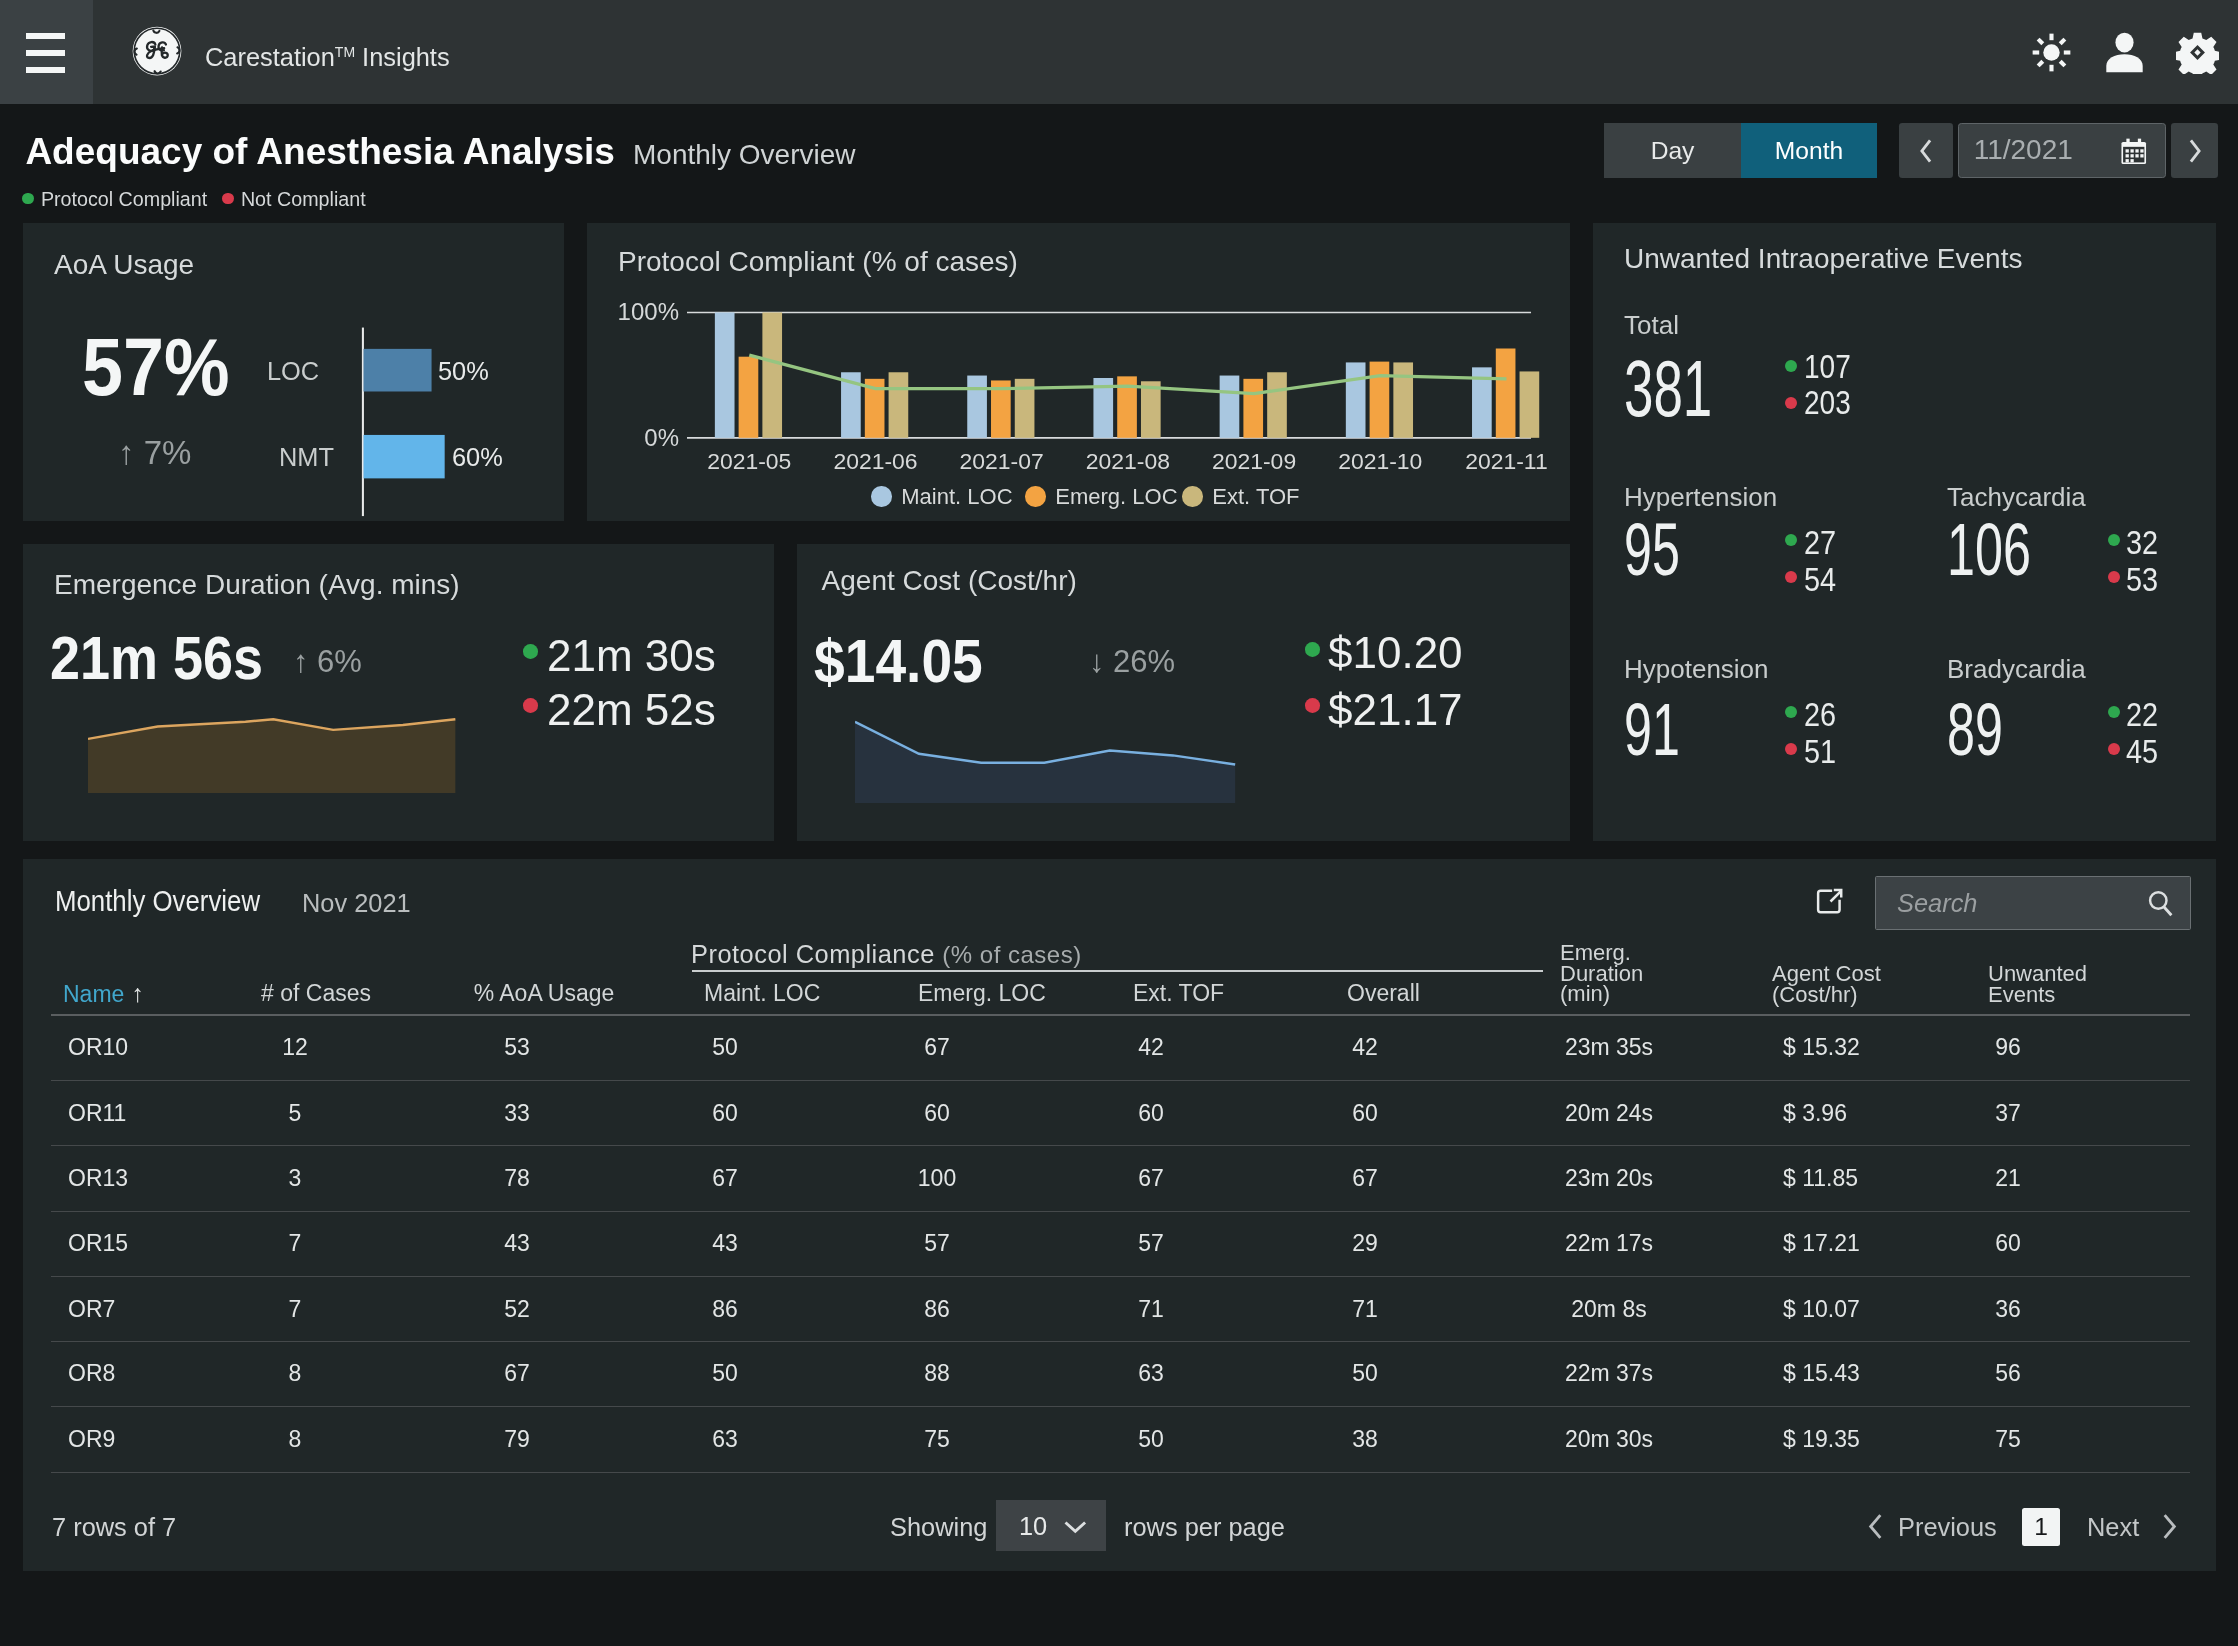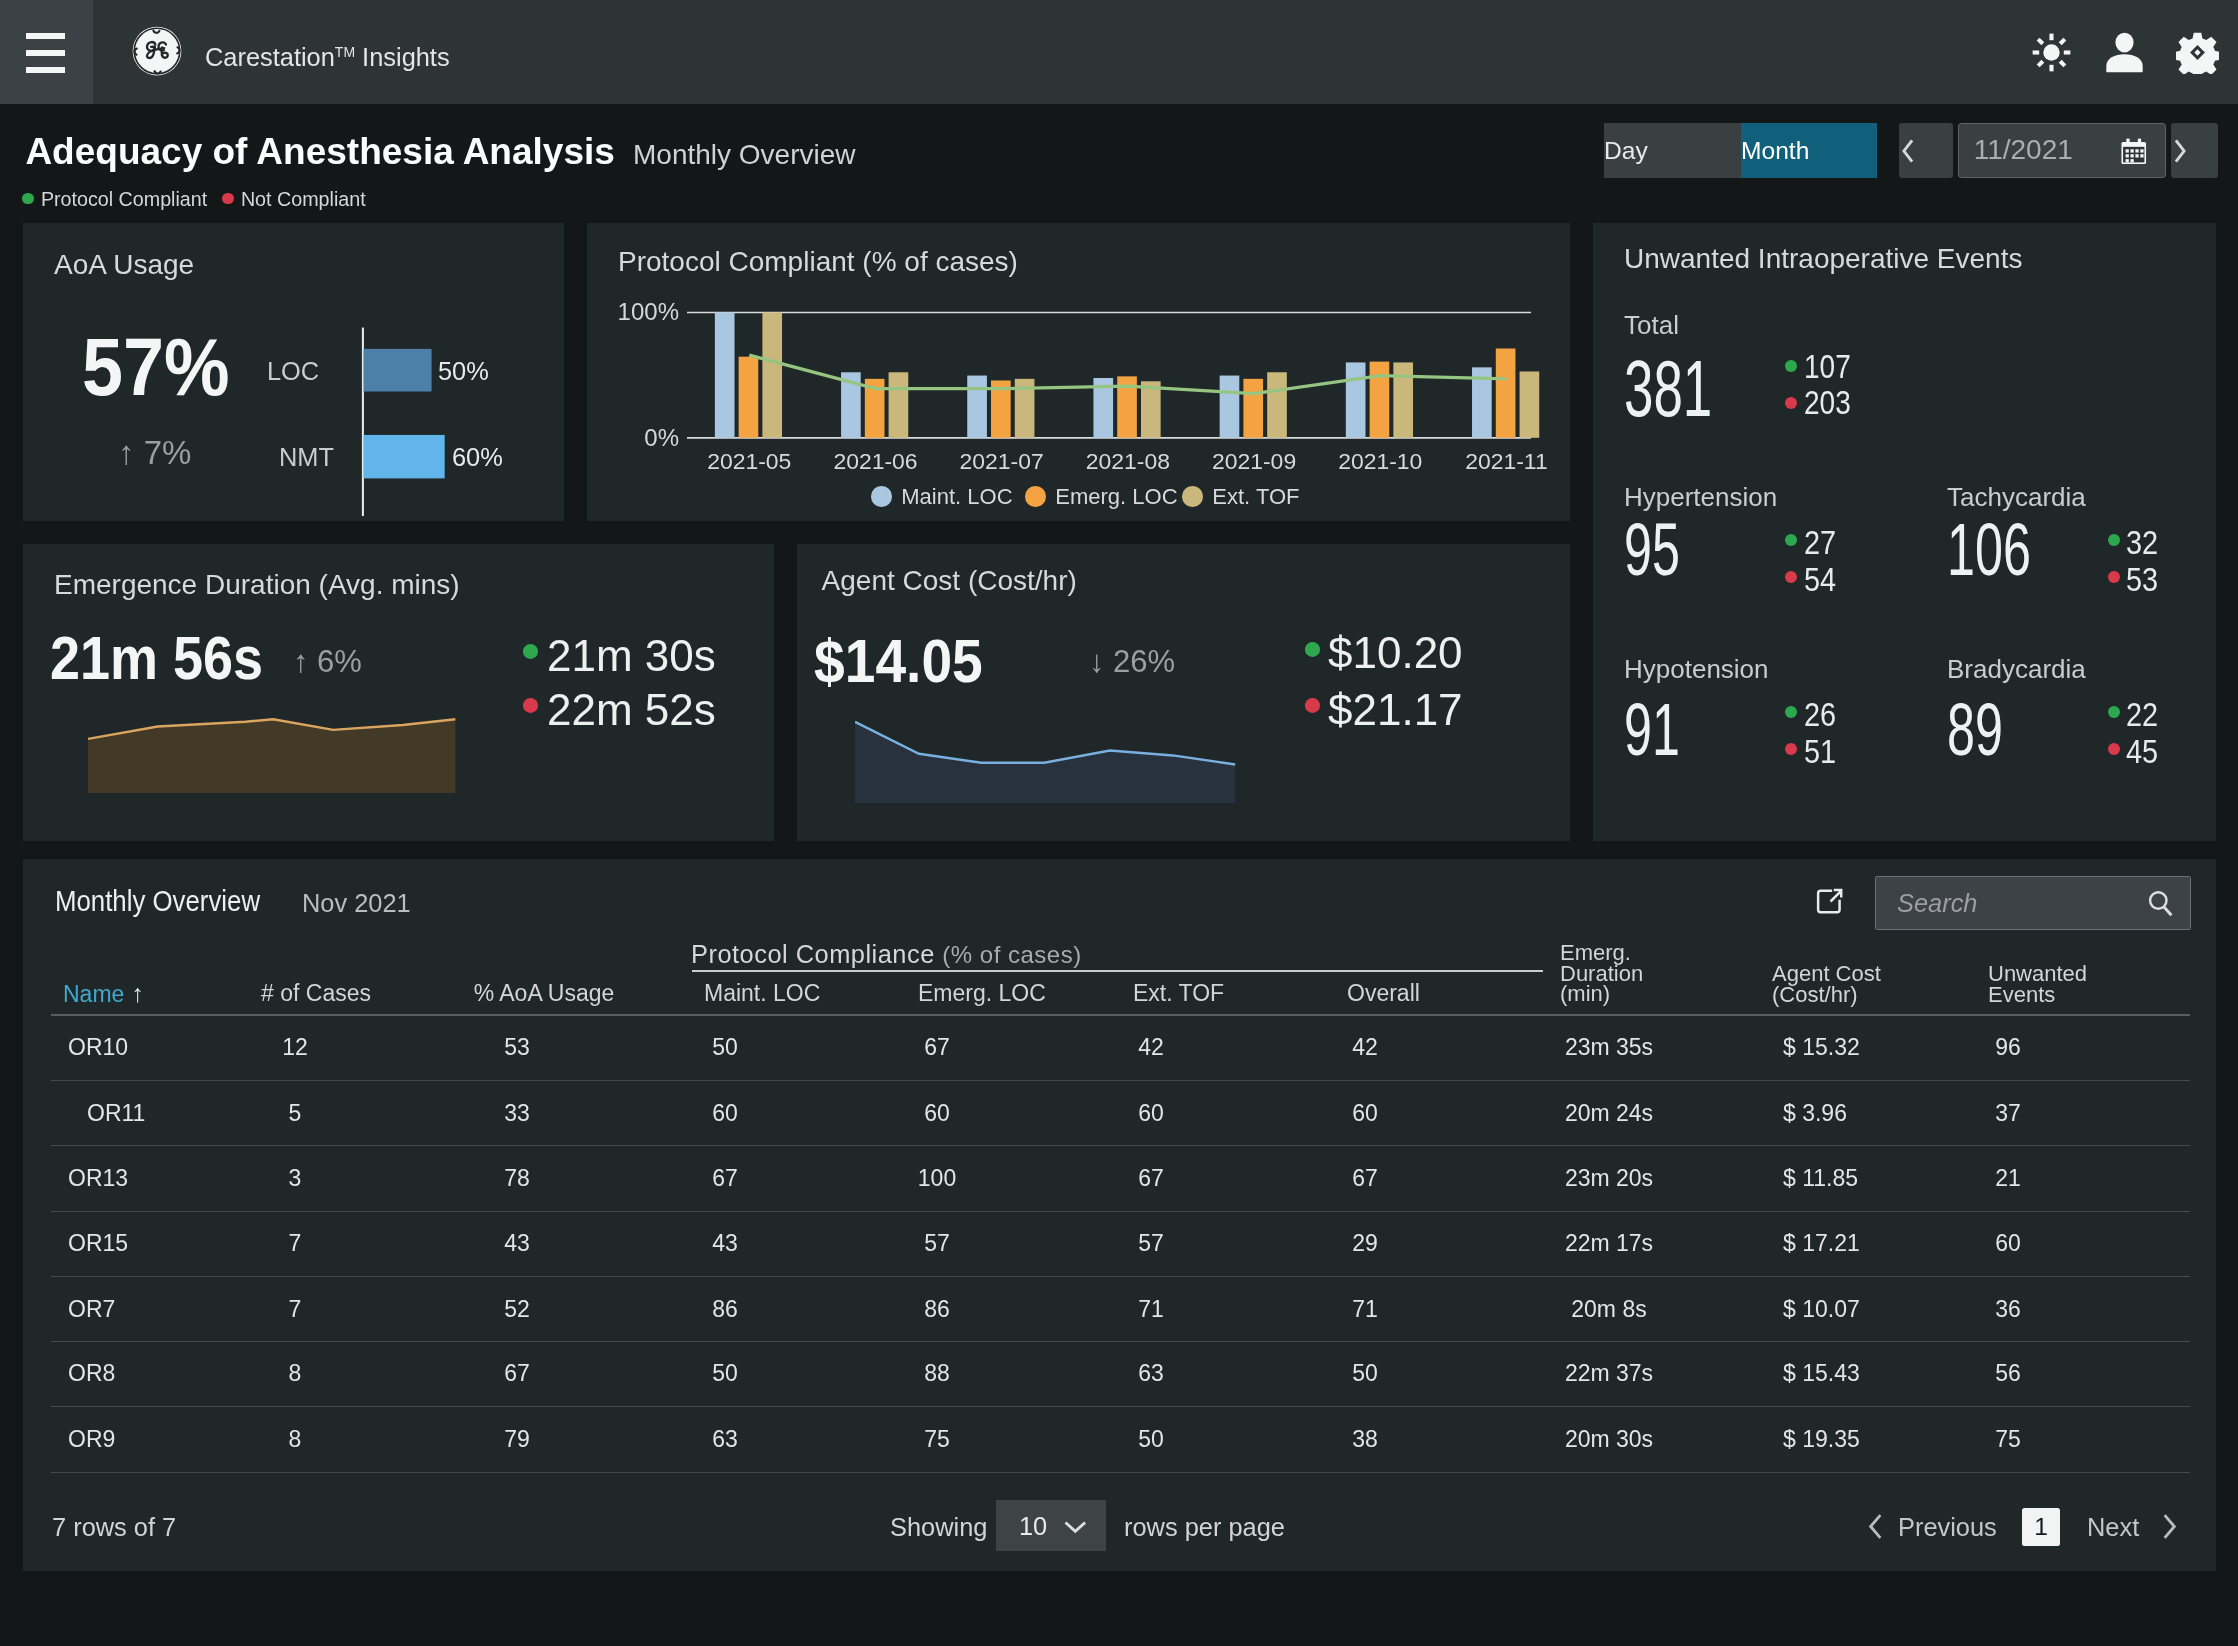--- a/index.html
+++ b/index.html
@@ -16,21 +16,21 @@
   #brand sup { font-size:14px; }
   
   #h1 { position:absolute; left:25.4px; top:131px; font-size:37px; font-weight:bold; color:#fbfcfc; }
   #h1sub { position:absolute; left:633px; top:139px; font-size:28px; color:#cfd3d4; }
   .dot { border-radius:50%; display:inline-block; }
   #leg1 { position:absolute; left:22px; top:188px; font-size:19.7px; color:#d5d8d9; }
   #leg2 { position:absolute; left:222px; top:188px; font-size:19.7px; color:#d5d8d9; }
   .gdot { width:11.5px; height:11.5px; background:#2ea84f; margin-right:7.4px; vertical-align:1.6px; }
   .rdot { width:11.5px; height:11.5px; background:#d93a4b; margin-right:7.4px; vertical-align:1.6px; }
   
-  .btn { position:absolute; background:#3a4042; color:#e8eaea; font-size:24.6px; }
+  .btn { position:absolute; background:#3a4042; color:#e8eaea; font-size:24.6px; text-align:center; }
   #dayb  { left:1604px; top:123px; width:137px; height:55px; line-height:55px; }
   #monthb{ left:1741px; top:123px; width:136px; height:55px; line-height:55px; background:#10607b; color:#fff; }
   #prevb { left:1899px; top:123px; width:54px; height:55px; border-radius:3.3px; }
   #dateinp { left:1958px; top:123px; width:208px; height:55px; border:1.6px solid #5e6467;
      border-radius:3.3px; color:#a9aeb0; text-align:left; line-height:52px; padding-left:14.7px; font-size:28px; }
   #nextb { left:2171px; top:123px; width:47px; height:55px; border-radius:3.3px; }
   
   .card { position:absolute; background:#202728; }
   #c-aoa  { left:23px;   top:223px;  width:541px;  height:298px; }
   #c-prot { left:587px;  top:223px;  width:983px; height:298px; }
@@ -291,21 +291,21 @@
     <div class="td ctr" style="left:272px; top:175px;">12</div>
     <div class="td ctr" style="left:494px; top:175px;">53</div>
     <div class="td ctr" style="left:702px; top:175px;">50</div>
     <div class="td ctr" style="left:914px; top:175px;">67</div>
     <div class="td ctr" style="left:1128px; top:175px;">42</div>
     <div class="td ctr" style="left:1342px; top:175px;">42</div>
     <div class="td ctr" style="left:1586px; top:175px;">23m 35s</div>
     <div class="td" style="left:1760px; top:175px;">$ 15.32</div>
     <div class="td ctr" style="left:1985px; top:175px;">96</div>
     <div class="sep" style="top:221px;"></div>
-    <div class="td" style="left:45px; top:241px;margin-left:19px;">OR11</div>
+    <div class="td" style="left:45px; top:241px;">OR11</div>
     <div class="td ctr" style="left:272px; top:241px;">5</div>
     <div class="td ctr" style="left:494px; top:241px;">33</div>
     <div class="td ctr" style="left:702px; top:241px;">60</div>
     <div class="td ctr" style="left:914px; top:241px;">60</div>
     <div class="td ctr" style="left:1128px; top:241px;">60</div>
     <div class="td ctr" style="left:1342px; top:241px;">60</div>
     <div class="td ctr" style="left:1586px; top:241px;">20m 24s</div>
     <div class="td" style="left:1760px; top:241px;">$ 3.96</div>
     <div class="td ctr" style="left:1985px; top:241px;">37</div>
     <div class="sep" style="top:286px;"></div>

